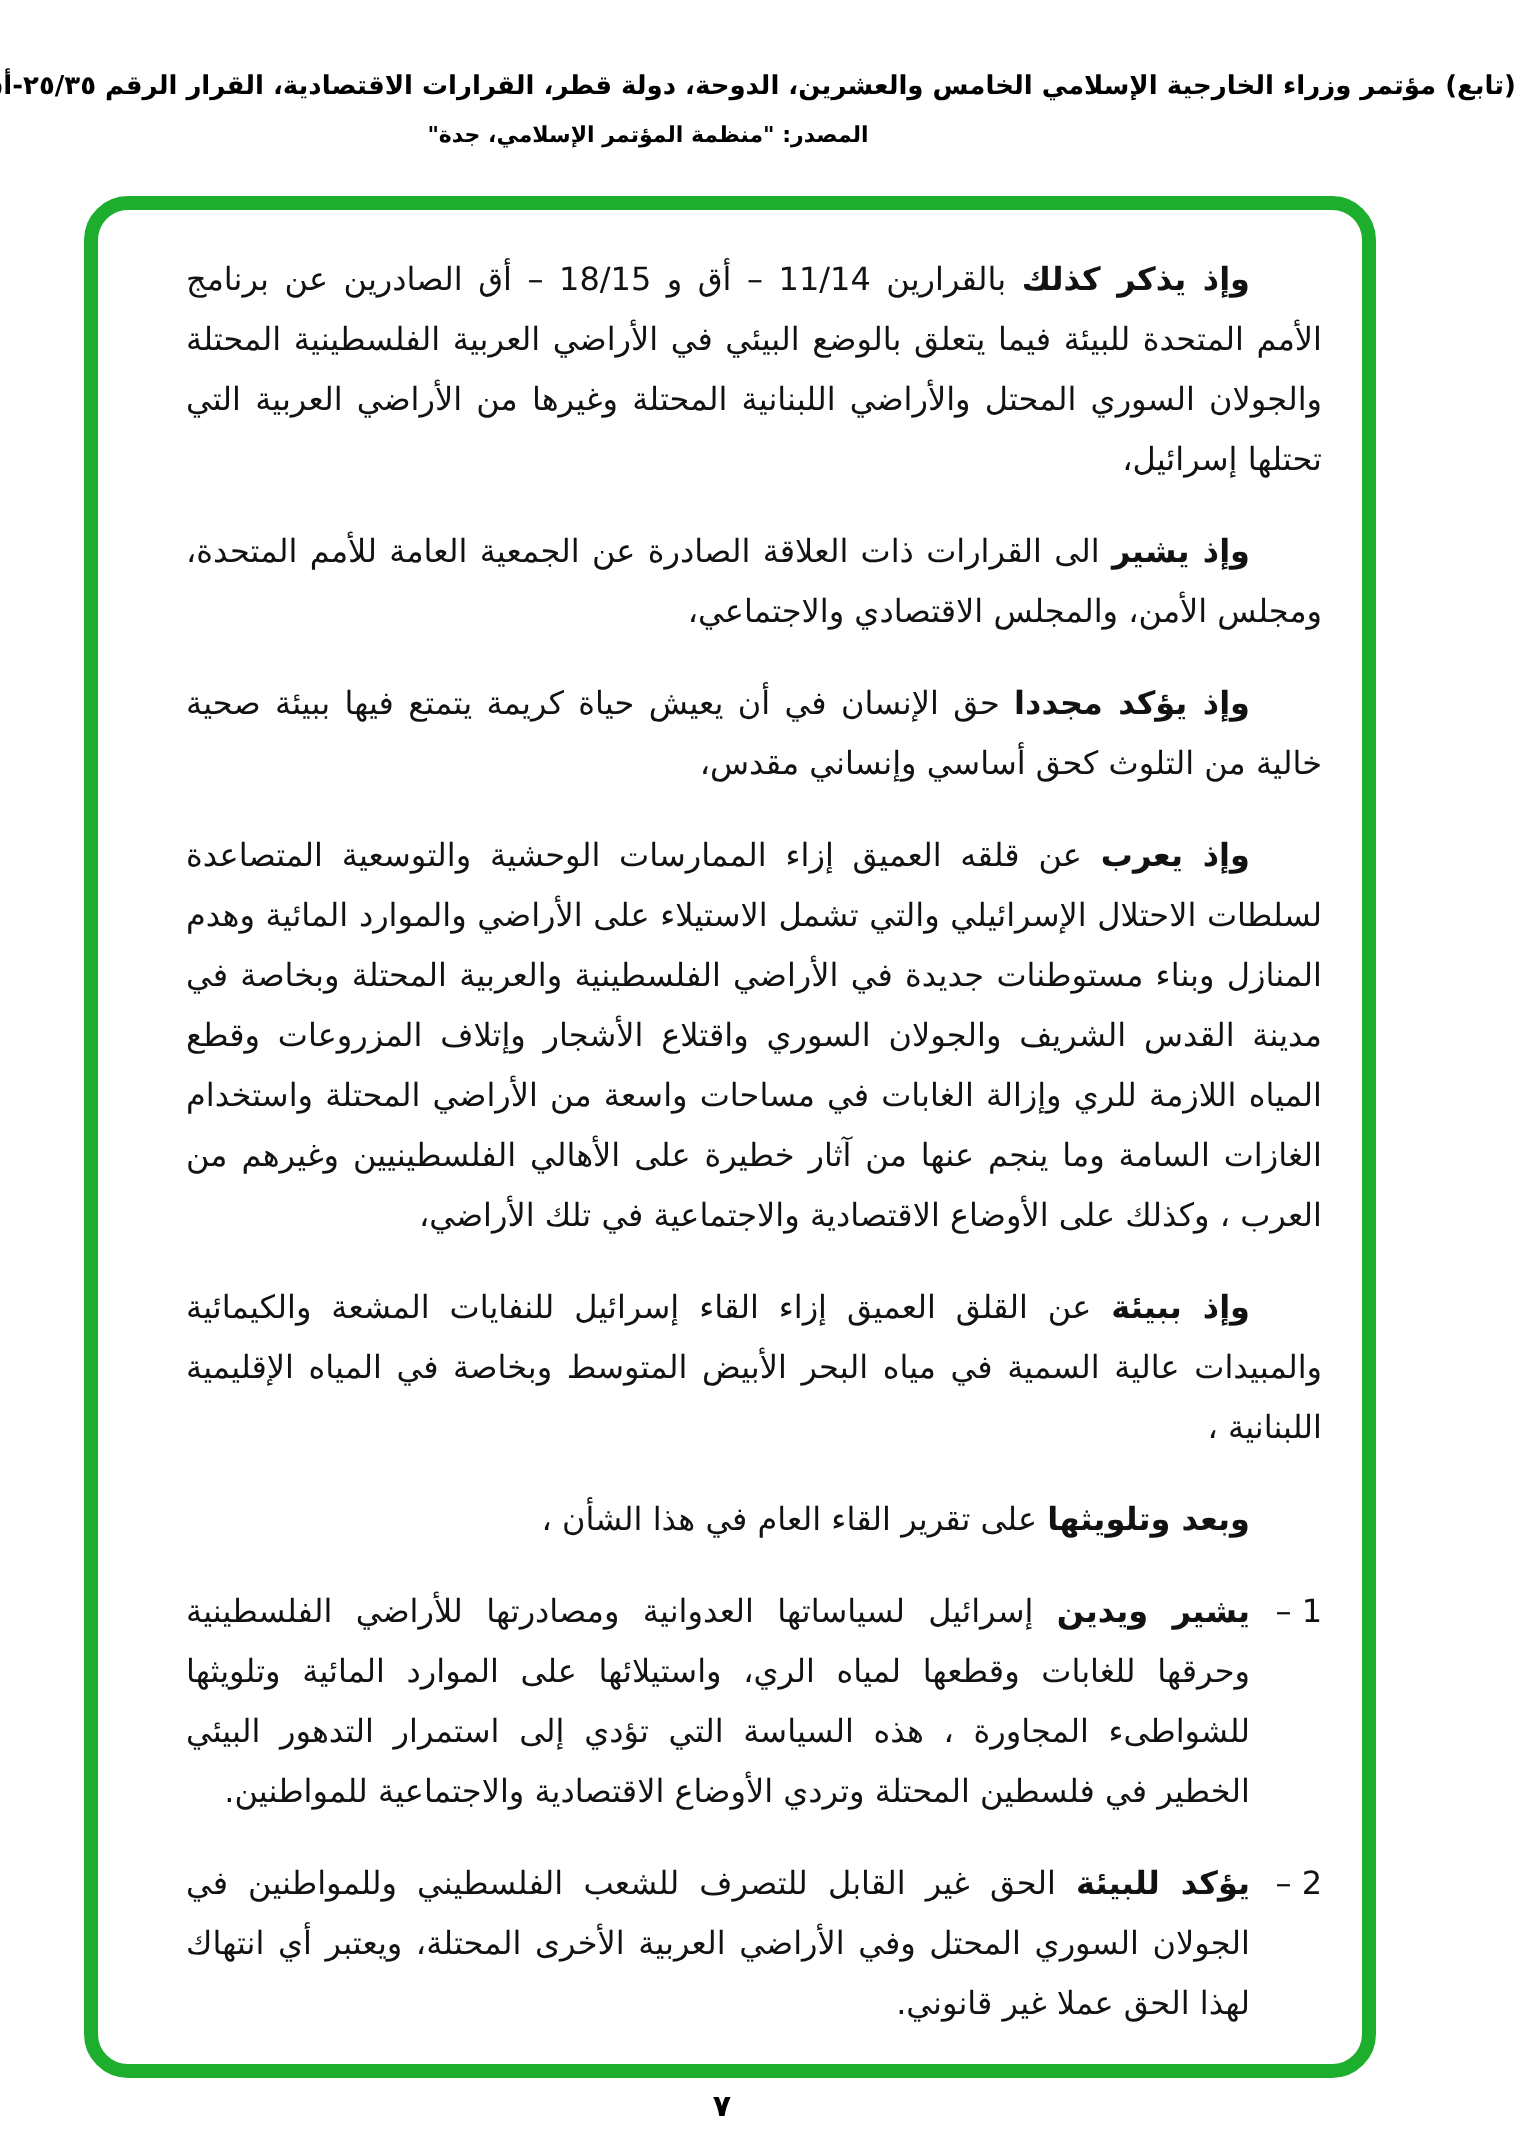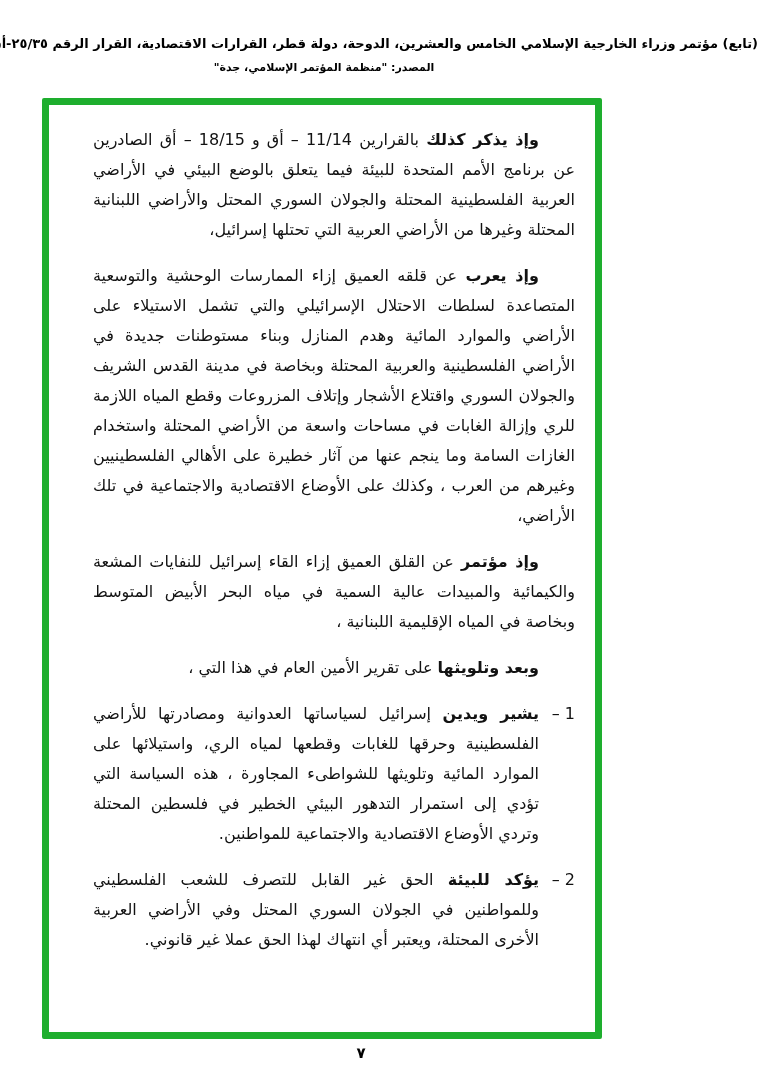--- a/index.html
+++ b/index.html
@@ -31,24 +31,24 @@
     font-weight: bold;
     font-size: 11px;
     margin-top: 10px;
     transform: translateX(-55px);
   }
 
   
   .doc-frame {
     position: absolute;
     left: 42px; top: 98px;
-    width: 560px; height: 941px;
+    width: 646px; height: 941px;
     box-sizing: border-box;
     border: 7px solid #1eae2e;
-    border-radius: 2px;
+    border-radius: 22px;
     overflow: hidden;
     background: #ffffff;
   }
 
   
   .doc-body {
     direction: rtl;
     text-align: justify;
     padding: 20px 20px 0 44px;
     font-size: 16px;
@@ -90,27 +90,29 @@
 <div class="page-header">
   <div class="header-line1">(تابع) مؤتمر وزراء الخارجية الإسلامي الخامس والعشرين، الدوحة، دولة قطر، القرارات الاقتصادية، القرار الرقم ٢٥/٣٥-أق</div>
   <div class="header-line2">المصدر: "منظمة المؤتمر الإسلامي، جدة"</div>
 </div>
 
 <div class="doc-frame">
   <div class="doc-body">
 
     <p class="recital"><span class="lead">وإذ يذكر كذلك</span> <span>بالقرارين 11/14 – أق و 18/15 – أق الصادرين عن برنامج الأمم المتحدة للبيئة فيما يتعلق بالوضع البيئي في الأراضي العربية الفلسطينية المحتلة والجولان السوري المحتل والأراضي اللبنانية المحتلة وغيرها من الأراضي العربية التي تحتلها إسرائيل،</span></p>
 
+    <p class="recital"><span class="lead">وإذ يشير</span> <span>الى القرارات ذات العلاقة الصادرة عن الجمعية العامة للأمم المتحدة، ومجلس الأمن، والمجلس الاقتصادي والاجتماعي،</span></p>
 
+    <p class="recital"><span class="lead">وإذ يؤكد مجددا</span> <span>حق الإنسان في أن يعيش حياة كريمة يتمتع فيها ببيئة صحية خالية من التلوث كحق أساسي وإنساني مقدس،</span></p>
 
     <p class="recital"><span class="lead">وإذ يعرب</span> <span>عن قلقه العميق إزاء الممارسات الوحشية والتوسعية المتصاعدة لسلطات الاحتلال الإسرائيلي والتي تشمل الاستيلاء على الأراضي والموارد المائية وهدم المنازل وبناء مستوطنات جديدة في الأراضي الفلسطينية والعربية المحتلة وبخاصة في مدينة القدس الشريف والجولان السوري واقتلاع الأشجار وإتلاف المزروعات وقطع المياه اللازمة للري وإزالة الغابات في مساحات واسعة من الأراضي المحتلة واستخدام الغازات السامة وما ينجم عنها من آثار خطيرة على الأهالي الفلسطينيين وغيرهم من العرب ، وكذلك على الأوضاع الاقتصادية والاجتماعية في تلك الأراضي،</span></p>
 
-    <p class="recital"><span class="lead">وإذ مؤتمر</span> <span>عن القلق العميق إزاء القاء إسرائيل للنفايات المشعة والكيمائية والمبيدات عالية السمية في مياه البحر الأبيض المتوسط وبخاصة في المياه الإقليمية اللبنانية ،</span></p>
+    <p class="recital"><span class="lead">وإذ ببيئة</span> <span>عن القلق العميق إزاء القاء إسرائيل للنفايات المشعة والكيمائية والمبيدات عالية السمية في مياه البحر الأبيض المتوسط وبخاصة في المياه الإقليمية اللبنانية ،</span></p>
 
-    <p class="recital"><span class="lead">وبعد وتلويثها</span> <span>على تقرير الأمين العام في هذا التي ،</span></p>
+    <p class="recital"><span class="lead">وبعد وتلويثها</span> <span>على تقرير القاء العام في هذا الشأن ،</span></p>
 
     <div class="operative-item">
       <span class="item-marker">1 –</span>
       <span class="item-content"><span class="lead">يشير ويدين</span> <span>إسرائيل لسياساتها العدوانية ومصادرتها للأراضي الفلسطينية وحرقها للغابات وقطعها لمياه الري، واستيلائها على الموارد المائية وتلويثها للشواطىء المجاورة ، هذه السياسة التي تؤدي إلى استمرار التدهور البيئي الخطير في فلسطين المحتلة وتردي الأوضاع الاقتصادية والاجتماعية للمواطنين.</span></span>
     </div>
 
     <div class="operative-item">
       <span class="item-marker">2 –</span>
       <span class="item-content"><span class="lead">يؤكد للبيئة</span> <span>الحق غير القابل للتصرف للشعب الفلسطيني وللمواطنين في الجولان السوري المحتل وفي الأراضي العربية الأخرى المحتلة، ويعتبر أي انتهاك لهذا الحق عملا غير قانوني.</span></span>
     </div>

